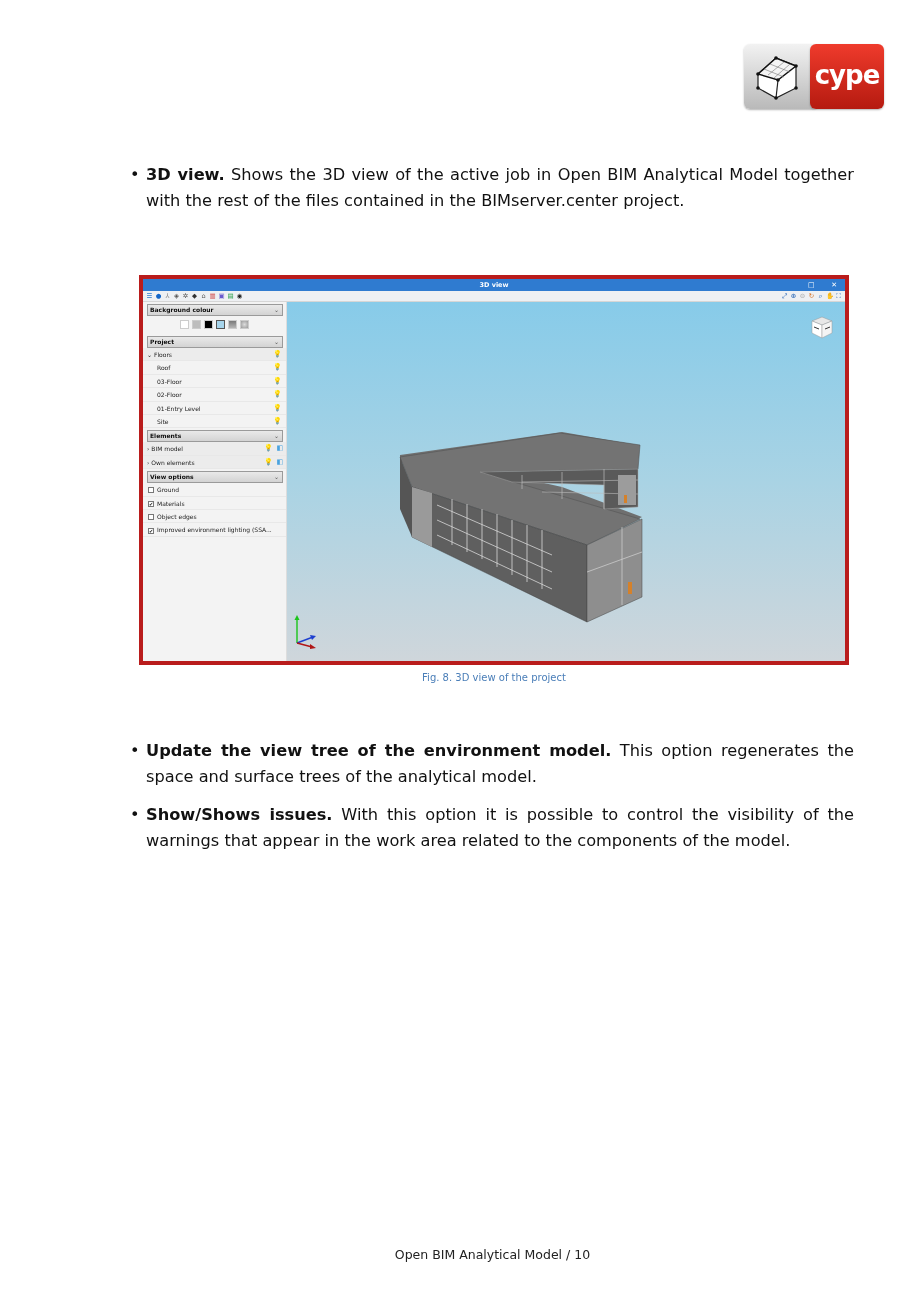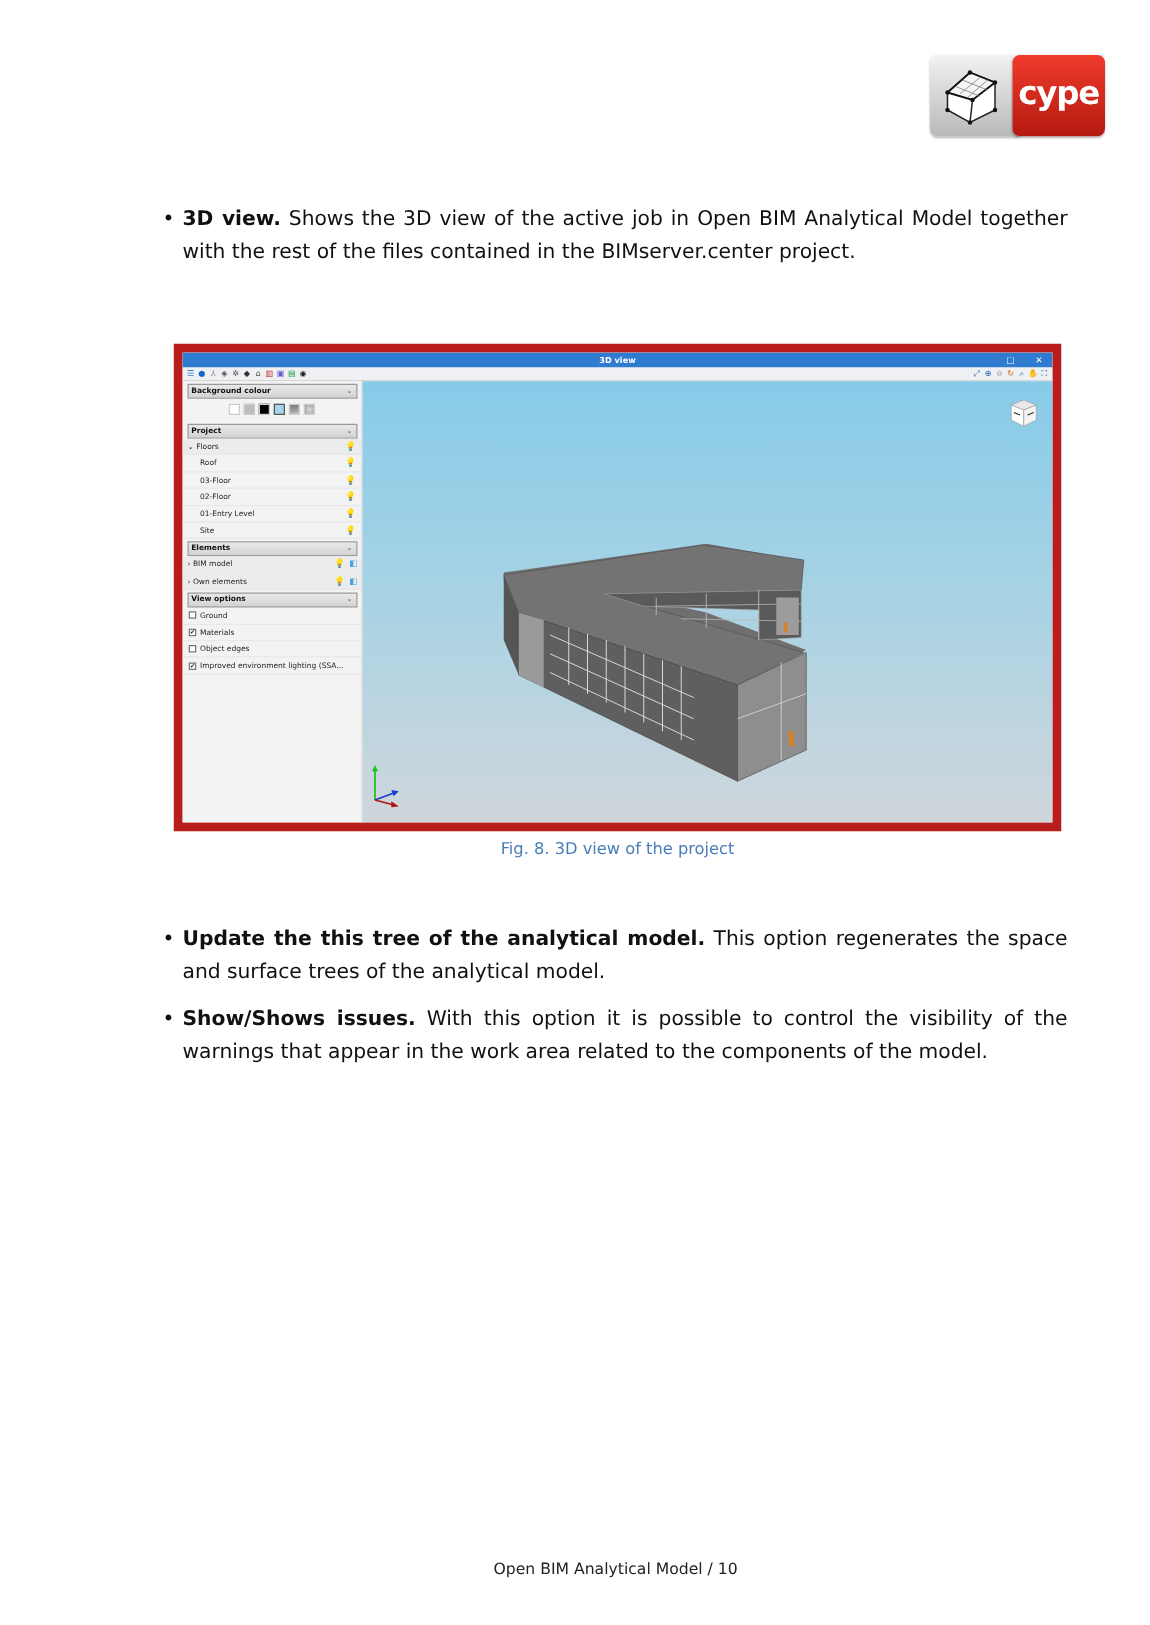--- a/index.html
+++ b/index.html
@@ -13,21 +13,21 @@
   .logo-brand { left: 66px; background: linear-gradient(#ef3b2c, #b51a10); box-shadow: 0 1px 2px rgba(0,0,0,.3); display:flex; align-items:center; justify-content:center; }
   .logo-brand span { color: #fff; font-family: "DejaVu Sans", sans-serif; font-weight: bold; font-size: 26px; letter-spacing: -1px; margin-top: -4px; }
 
   
   .bullet { position: absolute; left: 130px; width: 724px; font-size: 16.2px; line-height: 25.5px; font-family: "DejaVu Sans", sans-serif; text-align: justify; }
   .bullet .dot { position: absolute; left: 0; top: 0; width: 10px; }
   .bullet .txt { display: block; margin-left: 16px; }
   .bullet b { font-weight: bold; }
 
   
-  .win { position: absolute; left: 139px; top: 275px; width: 710px; height: 390px; border: 7px solid #b91c1c; background: #f3f3f3; overflow: hidden; }
+  .win { position: absolute; left: 139px; top: 275px; width: 710px; height: 390px; border: 4px solid #b91c1c; background: #f3f3f3; overflow: hidden; }
   .titlebar { height: 12px; background: #2f7bd0; color: #fff; font-size: 6.5px; font-weight: bold; text-align: center; line-height: 12px; position: relative; }
   .titlebar .ctrls { position: absolute; right: 8px; top: 0; font-size: 7px; }
   .titlebar .ctrls span { margin-left: 14px; }
   .toolbar { height: 11px; background: #eef0f3; border-bottom: 1px solid #d6d6d6; position: relative; }
   .tb-left { position: absolute; left: 3px; top: 1px; display: flex; gap: 2px; }
   .tb-right { position: absolute; right: 3px; top: 1px; display: flex; gap: 2px; }
   .tb-ic { width: 7px; height: 8px; font-size: 6.5px; line-height: 8px; text-align: center; }
 
   .panel { position: absolute; left: 0; top: 23px; width: 144px; bottom: 0; background: #f3f3f3; border-right: 1px solid #ddd; font-size: 6px; }
   .sec-head { margin: 2px 3px 0 4px; height: 12px; border: 1px solid #9a9a9a; background: linear-gradient(#e9e9e9,#d3d3d3); font-weight: bold; font-size: 6px; line-height: 10px; padding-left: 2px; position: relative; }
@@ -41,21 +41,21 @@
   .row .bulb2 { right: 13px; }
   .row.tree { background: #ececec; }
   .chk { display: inline-block; width: 6px; height: 6px; border: 1px solid #777; background: #fff; font-size: 5px; line-height: 5px; text-align: center; vertical-align: middle; margin-right: 3px; }
   .row.opt { padding-left: 5px; }
 
   .viewport { position: absolute; left: 144px; top: 23px; right: 0; bottom: 0; background: linear-gradient(#87cbe9 0%, #a9d3e4 50%, #cfd6db 100%); overflow: hidden; }
   .navcube { position: absolute; right: 12px; top: 13px; width: 22px; height: 24px; }
   .axes { position: absolute; left: 6px; bottom: 12px; width: 26px; height: 36px; }
   .model { position: absolute; left: 105px; top: 125px; width: 260px; height: 200px; }
 
-  .caption { position: absolute; left: 139px; top: 672px; width: 710px; text-align: center; font-size: 13px; color: #4a7eb8; font-family: "DejaVu Sans", sans-serif; }
+  .caption { position: absolute; left: 139px; top: 672px; width: 710px; text-align: center; font-size: 10px; color: #4a7eb8; font-family: "DejaVu Sans", sans-serif; }
 
   .footer { position: absolute; left: 0; width: 985px; top: 1247px; text-align: center; font-size: 12.5px; color: #222; font-family: "DejaVu Sans", sans-serif; }
 </style>
 </head>
 <body>
 
 <div class="logo">
   <div class="logo-box logo-house">
     <svg width="64" height="65" viewBox="0 0 64 65">
       <polygon points="14,30 32,14 52,22 52,44 32,54 14,44" fill="#fff" stroke="#222" stroke-width="1.2"></polygon>
@@ -217,21 +217,21 @@
       <line x1="4" y1="30" x2="19" y2="34" stroke="#b01616" stroke-width="1.4"></line>
       <polygon points="23,35 17,31 17,36" fill="#b01616"></polygon>
     </svg>
   </div>
 </div>
 
 <div class="caption">Fig. 8. 3D view of the project</div>
 
 <div class="bullet" style="top:738px;">
   <span class="dot">•</span>
-  <span class="txt"><b>Update the this tree of the analytical model.</b><span> This option regenerates the space and surface trees of the analytical model.</span></span>
+  <span class="txt"><b>Update the view tree of the environment model.</b><span> This option regenerates the space and surface trees of the analytical model.</span></span>
 </div>
 
 <div class="bullet" style="top:802px;">
   <span class="dot">•</span>
   <span class="txt"><b>Show/Shows issues.</b><span> With this option it is possible to control the visibility of the warnings that appear in the work area related to the components of the model.</span></span>
 </div>
 
 <div class="footer">Open BIM Analytical Model / 10</div>
 
 </body></html>

